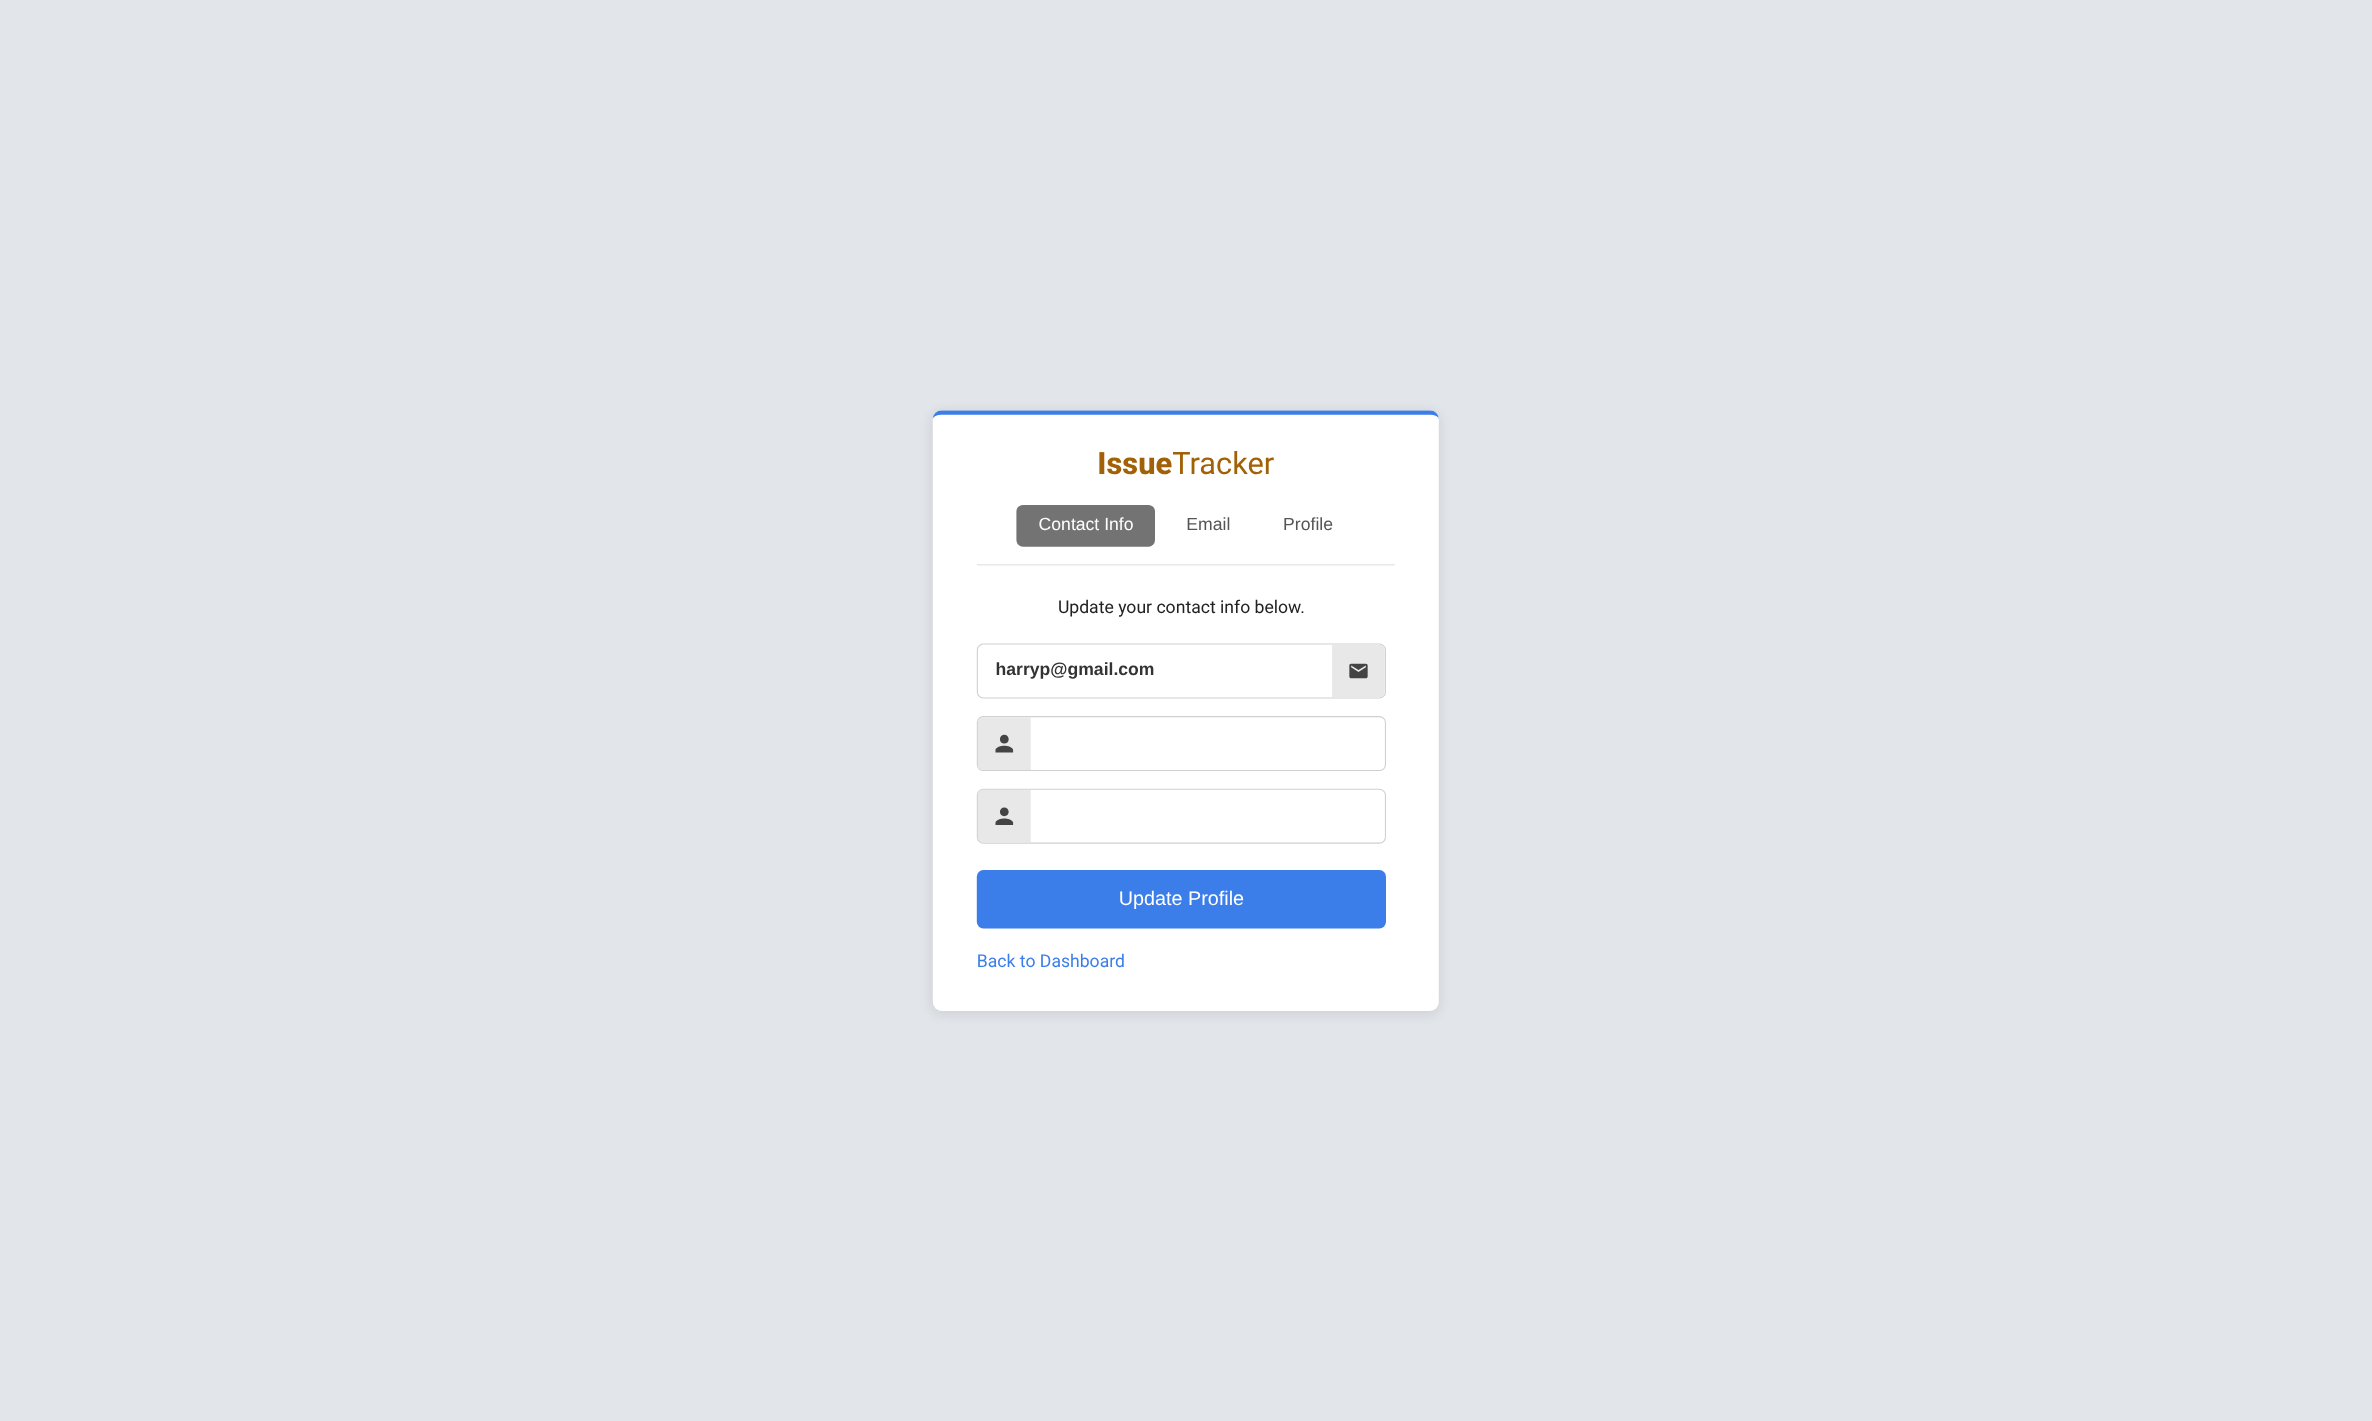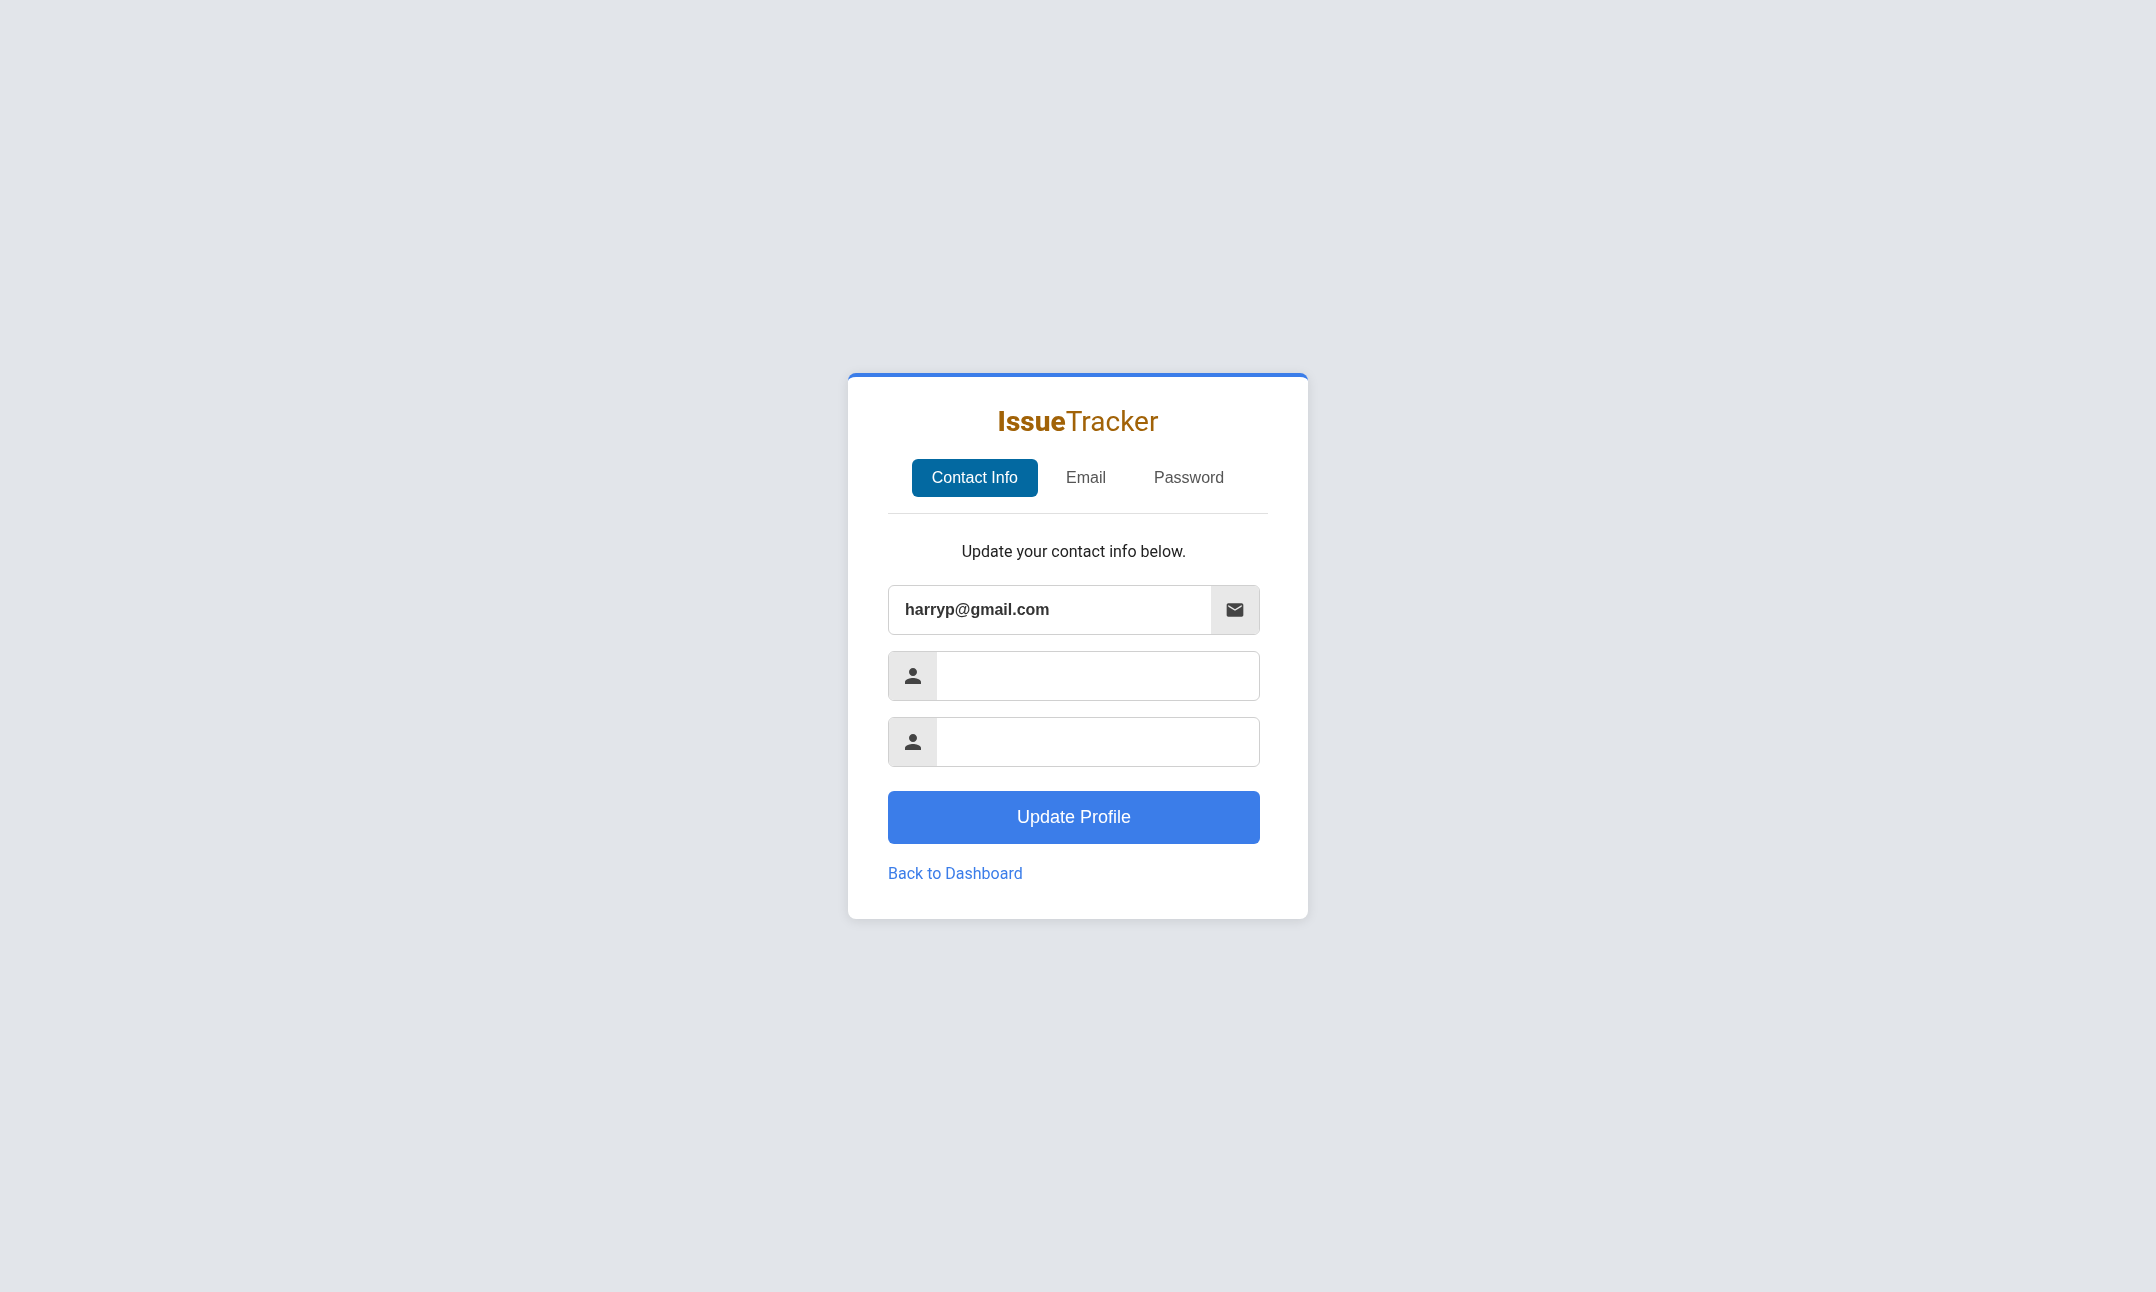--- a/index.html
+++ b/index.html
@@ -59,21 +59,21 @@
       border-radius: 6px;
       font-size: 16px;
       cursor: pointer;
       border: none;
       background: transparent;
       color: #555;
       font-weight: 400;
     }
 
     .tab.active {
-      background-color: #0369a1;
+      background-color: #737373;
       color: #ffffff;
       font-weight: 500;
     }
 
     .divider {
       height: 1px;
       background: #e0e0e0;
       margin: 0 0 0 0;
       margin-top: 16px;
     }
@@ -152,21 +152,21 @@
 <body>
 
 <div class="card">
   <div class="card-header">
     <h1 class="app-title">
       <span class="bold">Issue</span><span class="light">Tracker</span>
     </h1>
     <div class="tabs">
       <button class="tab active">Contact Info</button>
       <button class="tab">Email</button>
-      <button class="tab">Password</button>
+      <button class="tab">Profile</button>
     </div>
     <div class="divider"></div>
   </div>
 
   <div class="card-body">
     <p class="subtitle">Update your contact info below.</p>
 
     <div class="input-group">
       <input type="email" value="harryp@gmail.com" style="">
       <div class="input-icon">

